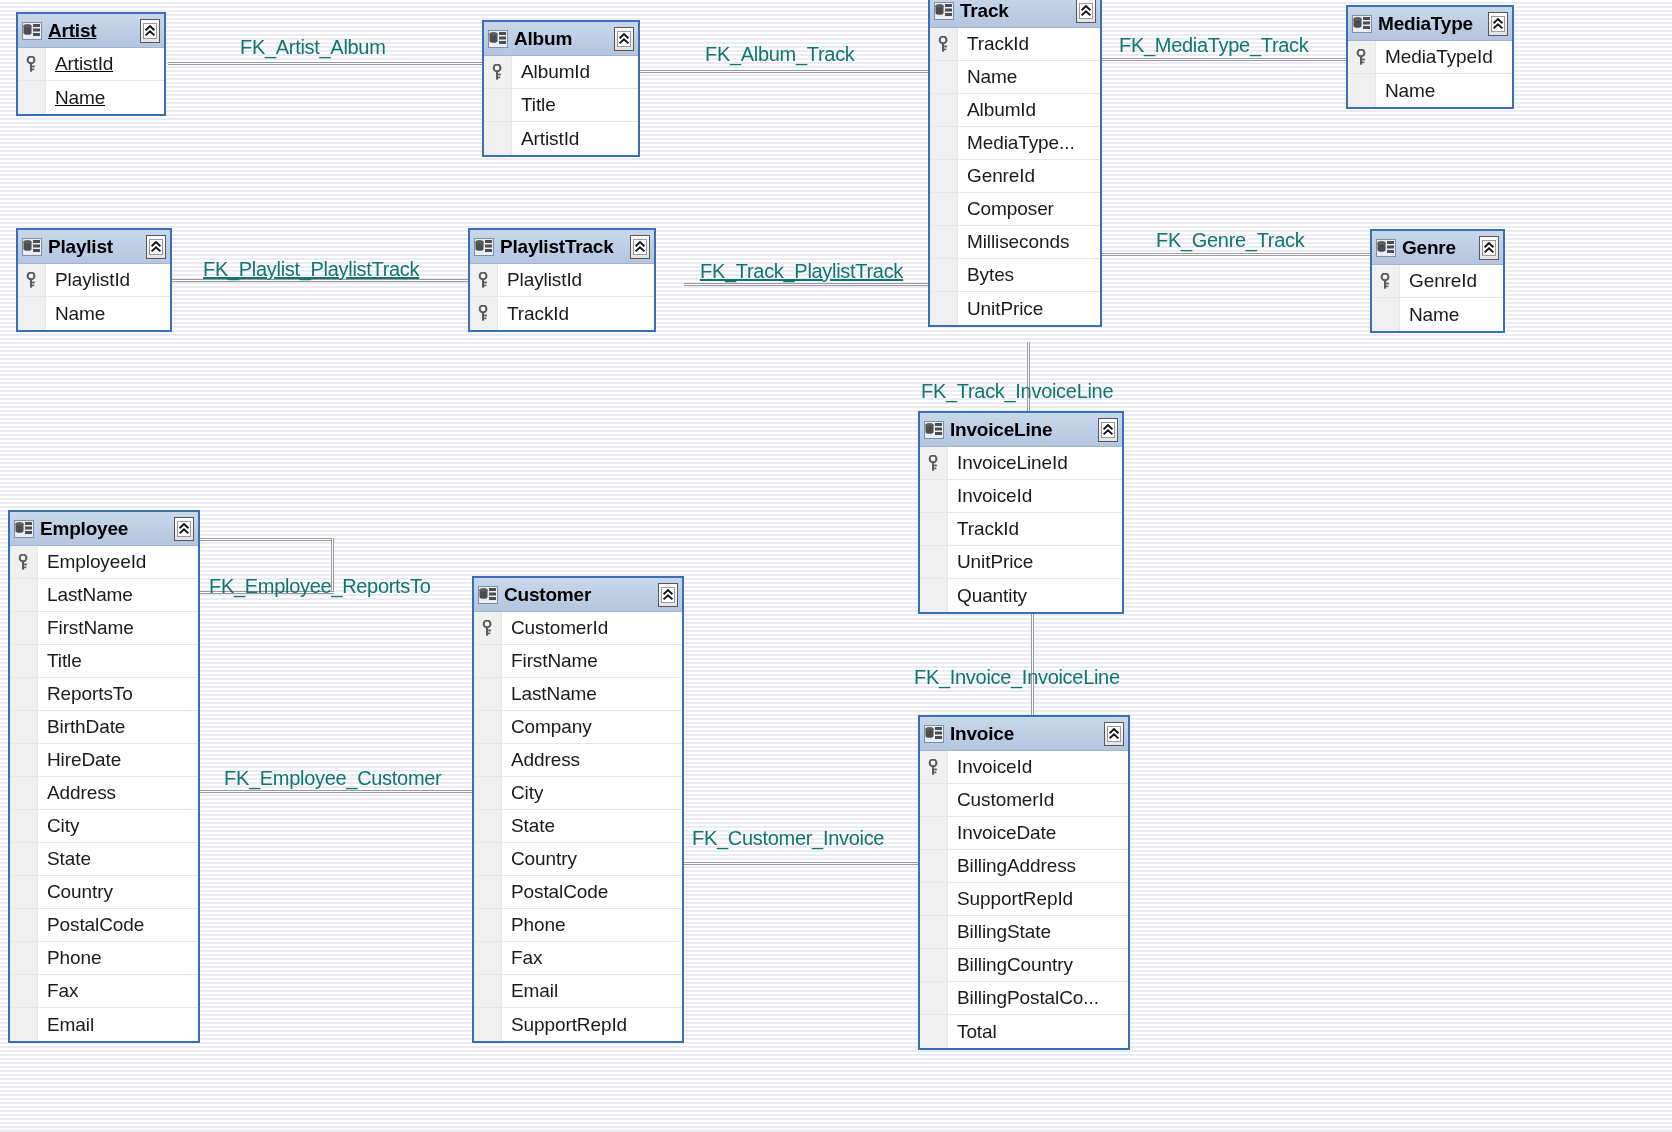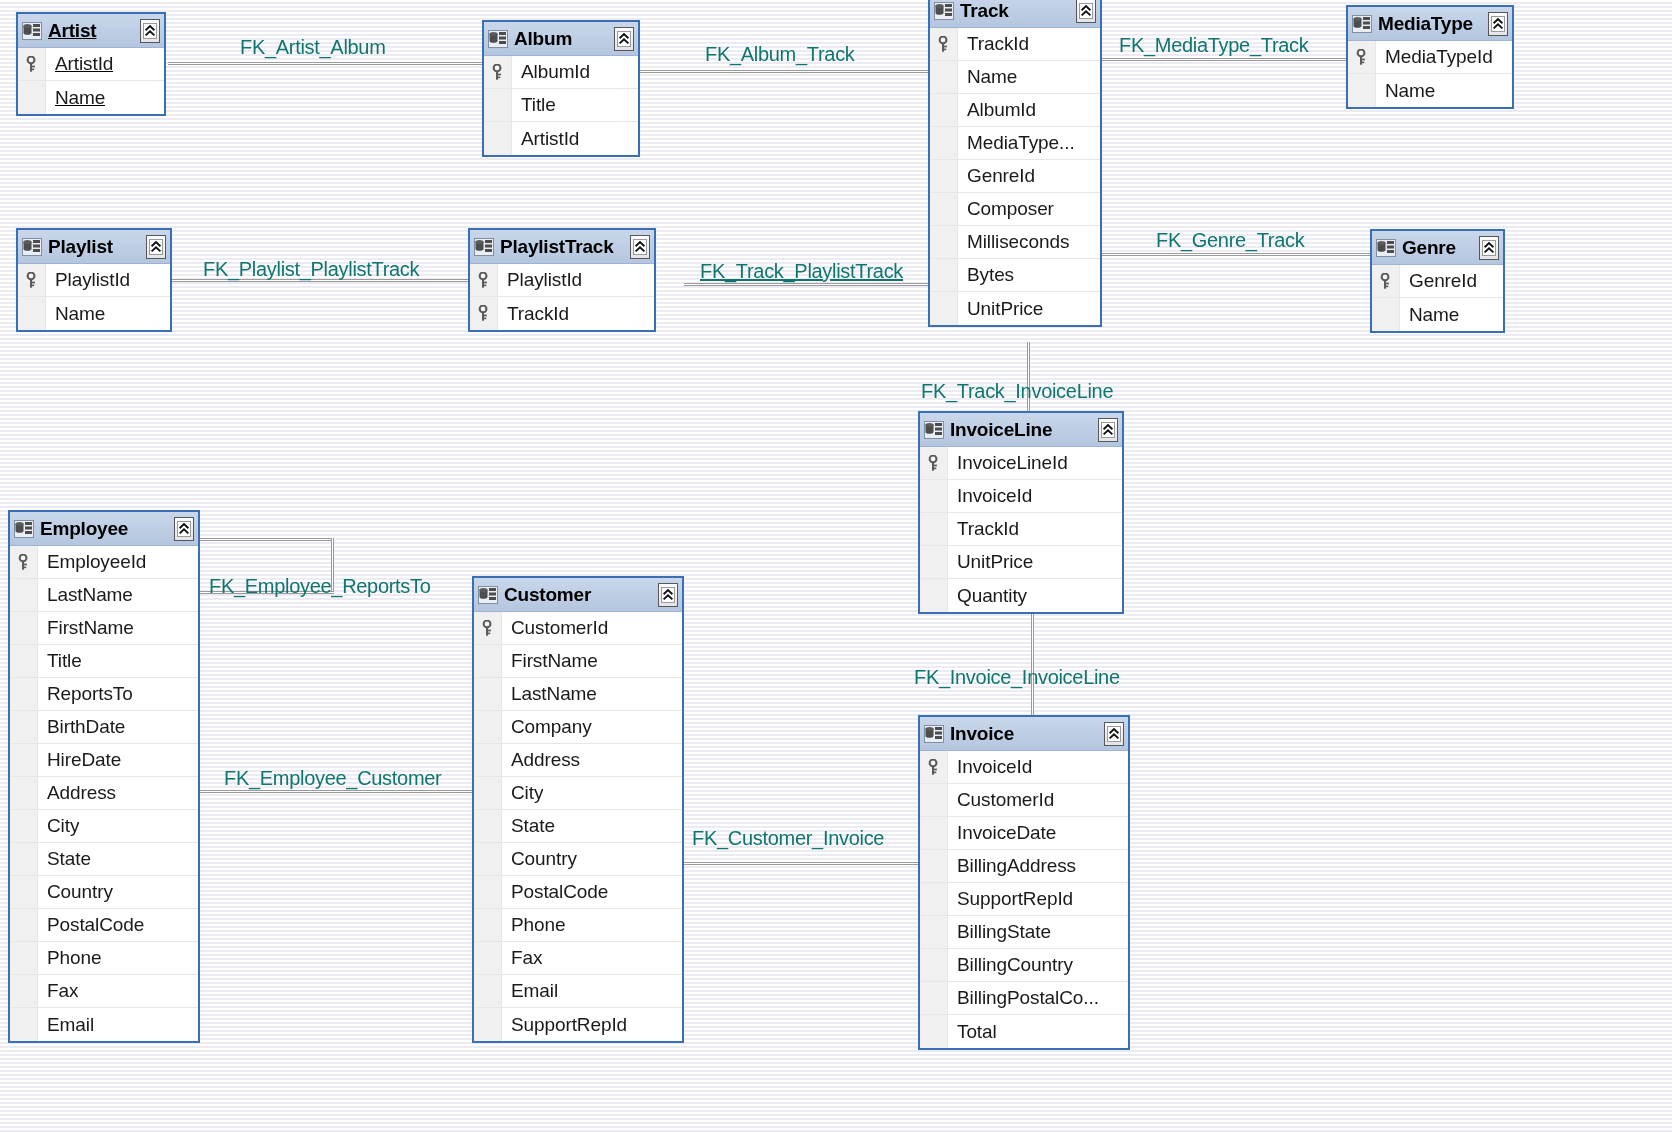--- a/index.html
+++ b/index.html
@@ -117,21 +117,21 @@
   <div class="rel-line rel-h2" style="left:199px;top:790px;width:276px;"></div>
 
   <div class="rel-line rel-h2" style="left:684px;top:862px;width:236px;"></div>
 </div>
 
 <div>
   <div class="rel-label" style="left:240px;top:36px;">FK_Artist_Album</div>
   <div class="rel-label" style="left:705px;top:43px;">FK_Album_Track</div>
   <div class="rel-label" style="left:1119px;top:34px;">FK_MediaType_Track</div>
   <div class="rel-label" style="left:1156px;top:229px;">FK_Genre_Track</div>
-  <div class="rel-label" style="left:203px;top:258px;">FK_Playlist_PlaylistTrack</div>
+  <div class="rel-label" style="left:203px;top:258px;text-decoration:underline;">FK_Playlist_PlaylistTrack</div>
   <div class="rel-label" style="left:700px;top:260px;text-decoration:underline;">FK_Track_PlaylistTrack</div>
   <div class="rel-label" style="left:921px;top:380px;">FK_Track_InvoiceLine</div>
   <div class="rel-label" style="left:914px;top:666px;">FK_Invoice_InvoiceLine</div>
   <div class="rel-label" style="left:209px;top:575px;text-align:right;">FK_Employee_ReportsTo</div>
   <div class="rel-label" style="left:224px;top:767px;">FK_Employee_Customer</div>
   <div class="rel-label" style="left:692px;top:827px;">FK_Customer_Invoice</div>
 </div>
 
 <div id="tables-layer">
     <div class="tbl" style="left: 16px; top: 12px; width: 150px; text-decoration: underline;">

